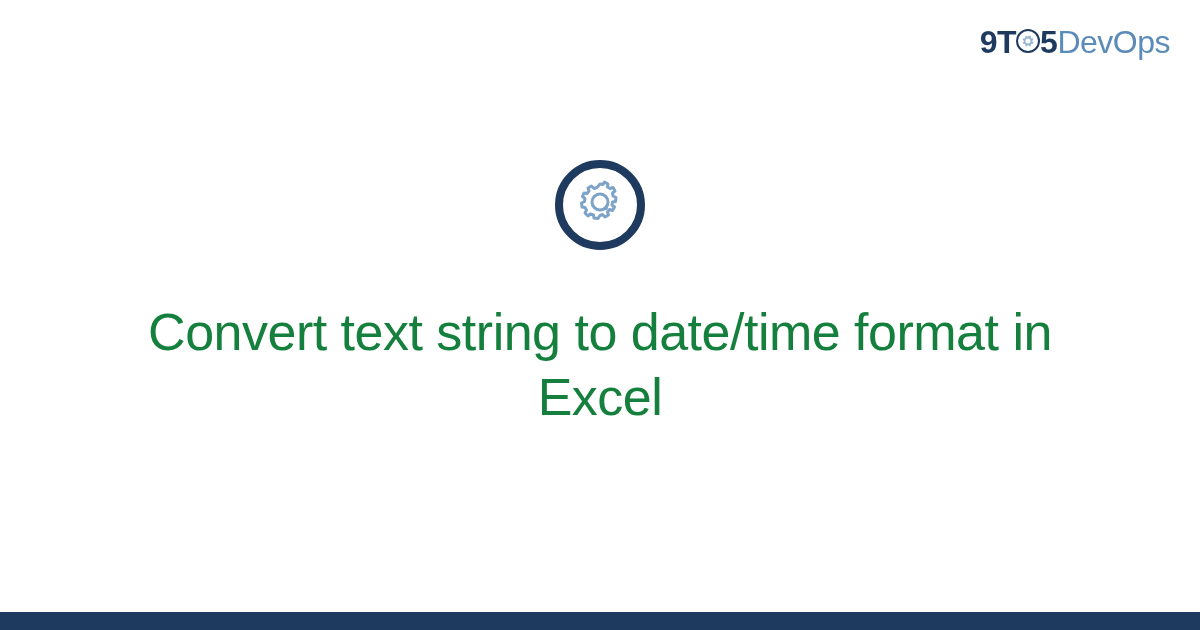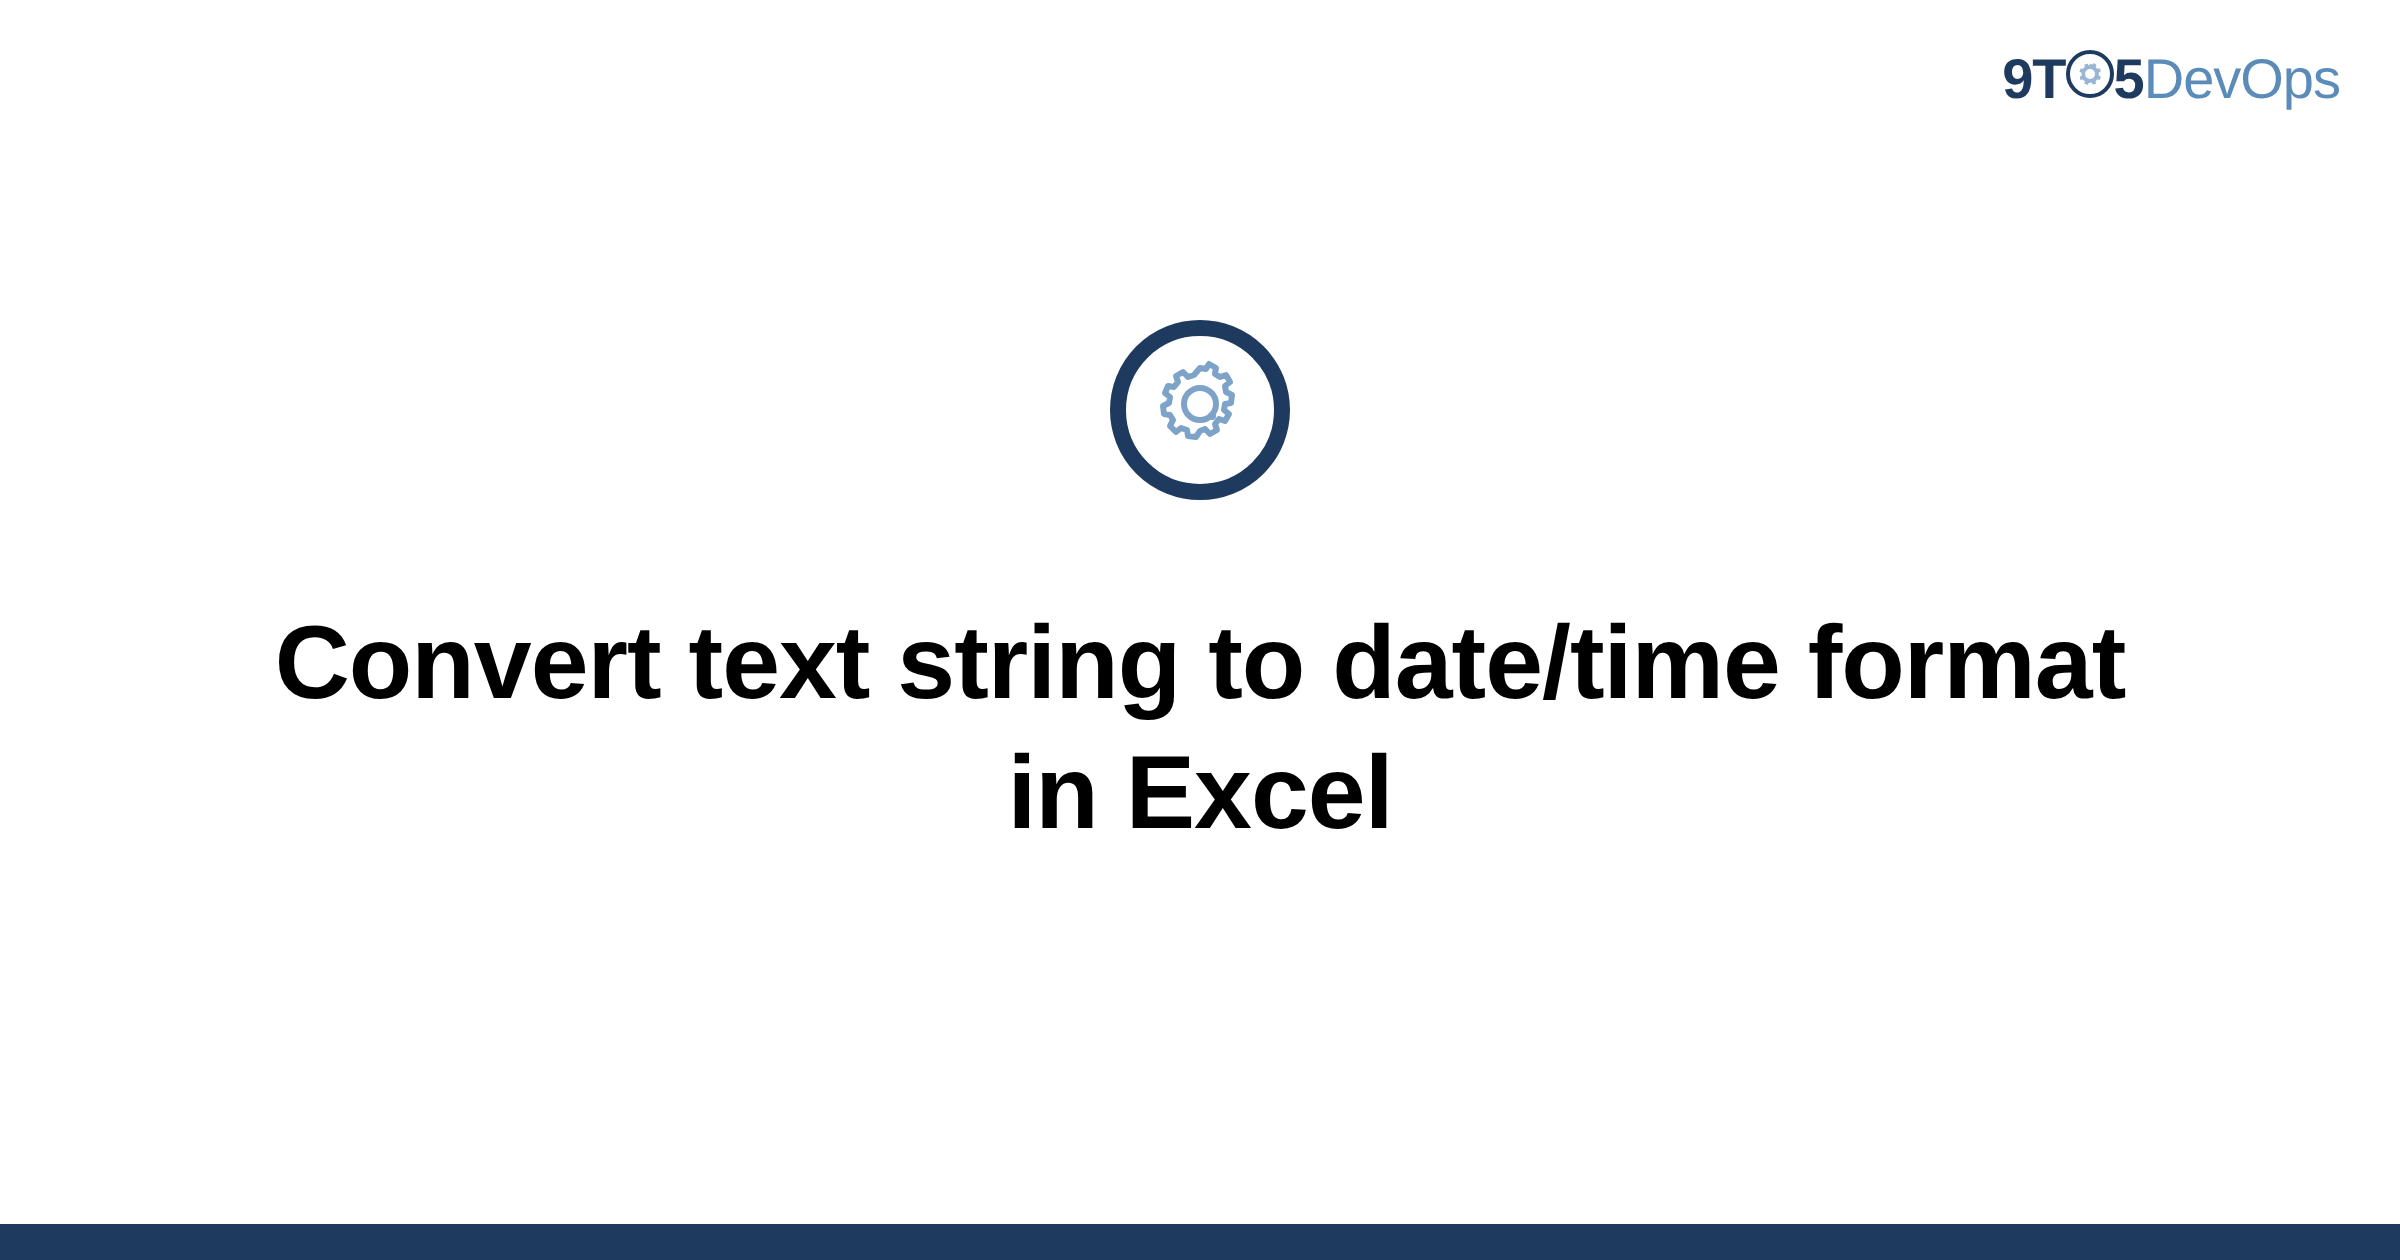--- a/index.html
+++ b/index.html
@@ -12,21 +12,21 @@
       height: 630px;
       background: #ffffff;
       font-family: Arial, Helvetica, sans-serif;
       position: relative;
       overflow: hidden;
     }
     .logo {
       position: absolute;
       top: 24px;
       right: 30px;
-      font-size: 28px;
+      font-size: 32px;
       font-weight: 600;
       letter-spacing: -0.5px;
     }
     .logo-part1 {
       color: #1e3a5f;
     }
     .logo-gear-wrap {
       display: inline-block;
       vertical-align: middle;
       position: relative;
@@ -52,22 +52,22 @@
       height: 90px;
       border: 8px solid #1e3a5f;
       border-radius: 50%;
       display: flex;
       align-items: center;
       justify-content: center;
       margin-bottom: 50px;
     }
     .title {
       font-size: 52px;
-      font-weight: 700;
-      color: #000000;
+      font-weight: 400;
+      color: #15803d;
       text-align: center;
       line-height: 1.25;
       max-width: 960px;
       letter-spacing: -0.5px;
     }
     .footer-bar {
       position: absolute;
       bottom: 0;
       left: 0;
       right: 0;

